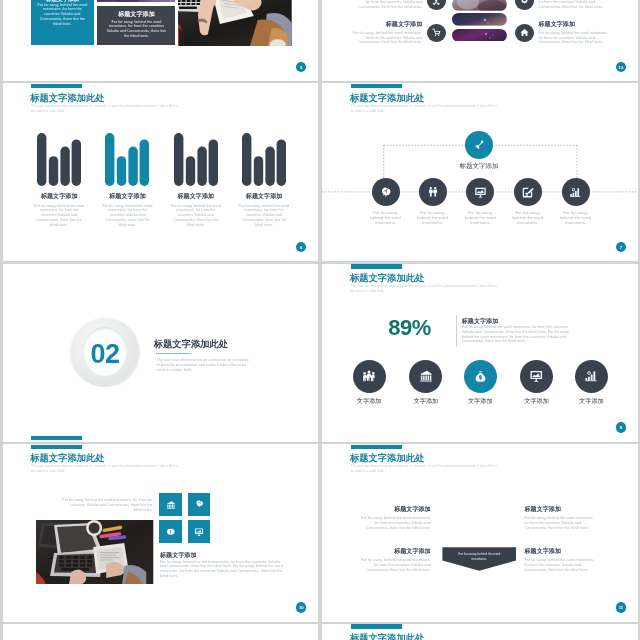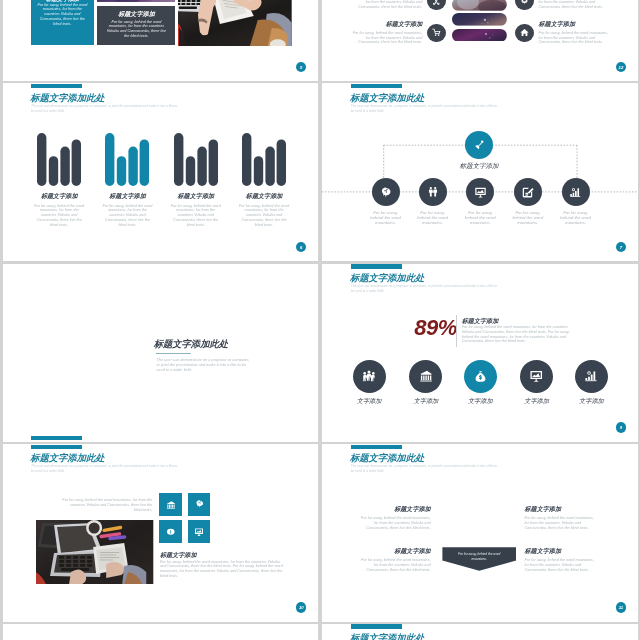--- a/index.html
+++ b/index.html
@@ -1,18 +1,18 @@
 <!DOCTYPE html>
 <html><head>
 <meta charset="utf-8">
 <style>
   html,body{margin:0;padding:0;background:#d3d3d3;width:640px;height:640px;overflow:hidden;}
   body{font-family:"Liberation Sans","DejaVu Sans",sans-serif;-webkit-font-smoothing:antialiased;}
   .deck{position:absolute;left:0;top:0;width:640px;height:640px;}
-  .slide{position:absolute;background:#ffffff;overflow:hidden;width:315.3px;height:178.2px;font-style:italic;}
+  .slide{position:absolute;background:#ffffff;overflow:hidden;width:315.3px;height:178.2px;}
   .s-title{position:absolute;font-weight:bold;color:#1d7f9c;white-space:nowrap;letter-spacing:0px;}
   .accentbar{position:absolute;background:#1186a9;}
   .sub{position:absolute;color:#c3ced6;line-height:1.5;font-size:3.2px;}
   .pgnum{position:absolute;width:10.5px;height:10.5px;border-radius:50%;background:#0f84a6;color:#fff;
      font-size:4.2px;display:flex;align-items:center;justify-content:center;font-weight:bold;}
   svg{display:block;}
 
   
   .card-color{position:absolute;left:28px;top:56px;width:63.6px;height:86.2px;background:#1186a9;}
   .cc-title{position:absolute;left:0;top:37px;width:100%;text-align:center;color:#fff;font-size:5.5px;font-weight:bold;}
@@ -49,21 +49,21 @@
 
   
   .ring{position:absolute;left:68.7px;top:54.4px;width:67.5px;height:67.5px;border-radius:50%;background:radial-gradient(circle at 38% 32%, #f6f6f6 0%, #eceded 45%, #e2e3e4 78%, #e9eaea 100%);box-shadow:0 1.2px 2.4px rgba(120,125,130,.35);display:flex;align-items:center;justify-content:center;}
   .ring-inner{width:44.2px;height:44.2px;border-radius:50%;background:#fdfefe;box-shadow:inset 0 1.2px 2.4px rgba(150,155,160,.35);
      display:flex;align-items:center;justify-content:center;color:#1186a9;font-size:27px;font-weight:bold;letter-spacing:-0.6px;padding-top:5px;}
   .sec-title{position:absolute;left:151.1px;top:74.5px;color:#39424f;font-size:9.3px;font-weight:bold;}
   .sec-rule{position:absolute;left:153.8px;top:89.4px;width:34.6px;height:1.4px;background:#8fb4c1;}
   .sec-text{position:absolute;left:153.8px;top:93.2px;width:93px;color:#b0babf;font-size:3.9px;line-height:5.2px;}
 
   
-  .statval{position:absolute;left:92px;top:51.6px;color:#7f1d1d;font-size:22px;font-weight:bold;letter-spacing:-0.5px;}
+  .statval{position:absolute;left:66px;top:51.6px;color:#0f766e;font-size:22px;font-weight:bold;letter-spacing:-0.5px;}
   .statdiv{position:absolute;left:134.1px;top:51.8px;width:0.8px;height:31.3px;background:#cbd0d5;}
   .stattitle{position:absolute;left:139.4px;top:53.2px;color:#39424f;font-size:6.1px;font-weight:bold;}
   .stattext{position:absolute;left:139.4px;top:61.5px;width:111.5px;color:#b0babf;font-size:3.8px;line-height:4.78px;}
 
   
   .staticon{position:absolute;top:96.1px;width:33px;}
   .scircle,.scircle.accent{width:33px;height:33px;border-radius:50%;background:#39424f;display:flex;align-items:center;justify-content:center;}
   .scircle.accent{background:#1186a9;}
   .slabel{margin:4.5px -8px 0;text-align:center;color:#39424f;font-size:6.2px;}
 
@@ -427,20 +427,25 @@
               <path d="M8.6 9.9a3 3 0 1 1 0-6 3 3 0 0 1 0 6zm0-1.5a1.5 1.5 0 1 0 0-3 1.5 1.5 0 0 0 0 3z"></path>
             </g>
           </svg>
         </div>
     <div class="orgtext">For far away, behind the word mountains.</div>
   </div>
   <div class="pgnum" style="left:293.4px;top:158.6px;">7</div>
 </div>
 
 <div class="slide sl-section" style="left:2.6px;top:263.5px;">
+  <div class="ring">
+    <div class="ring-inner">
+      <span>02</span>
+    </div>
+  </div>
   <div class="sec-title">标题文字添加此处</div>
   <div class="sec-rule"></div>
   <div class="sec-text">The user can demonstrate on a projector or computer, or print the presentation and make it into a film to be used in a wider field.</div>
   <div class="accentbar" style="left:28.4px;top:172.5px;width:51px;height:4.4px;"></div>
 </div>
 
 <div class="slide sl-stat" style="left:322.3px;top:263.5px;">
   <div class="accentbar" style="left:28.4px;top:0.8px;width:51px;height:4.4px;"></div>
   <div class="s-title" style="left:27.6px;top:8.3px;font-size:9.3px;">标题文字添加此处</div>
   <div class="sub" style="left:28.4px;top:20.6px;width:148px;">The user can demonstrate on a projector or computer, or print the presentation and make it into a film to be used in a wider field.</div>

